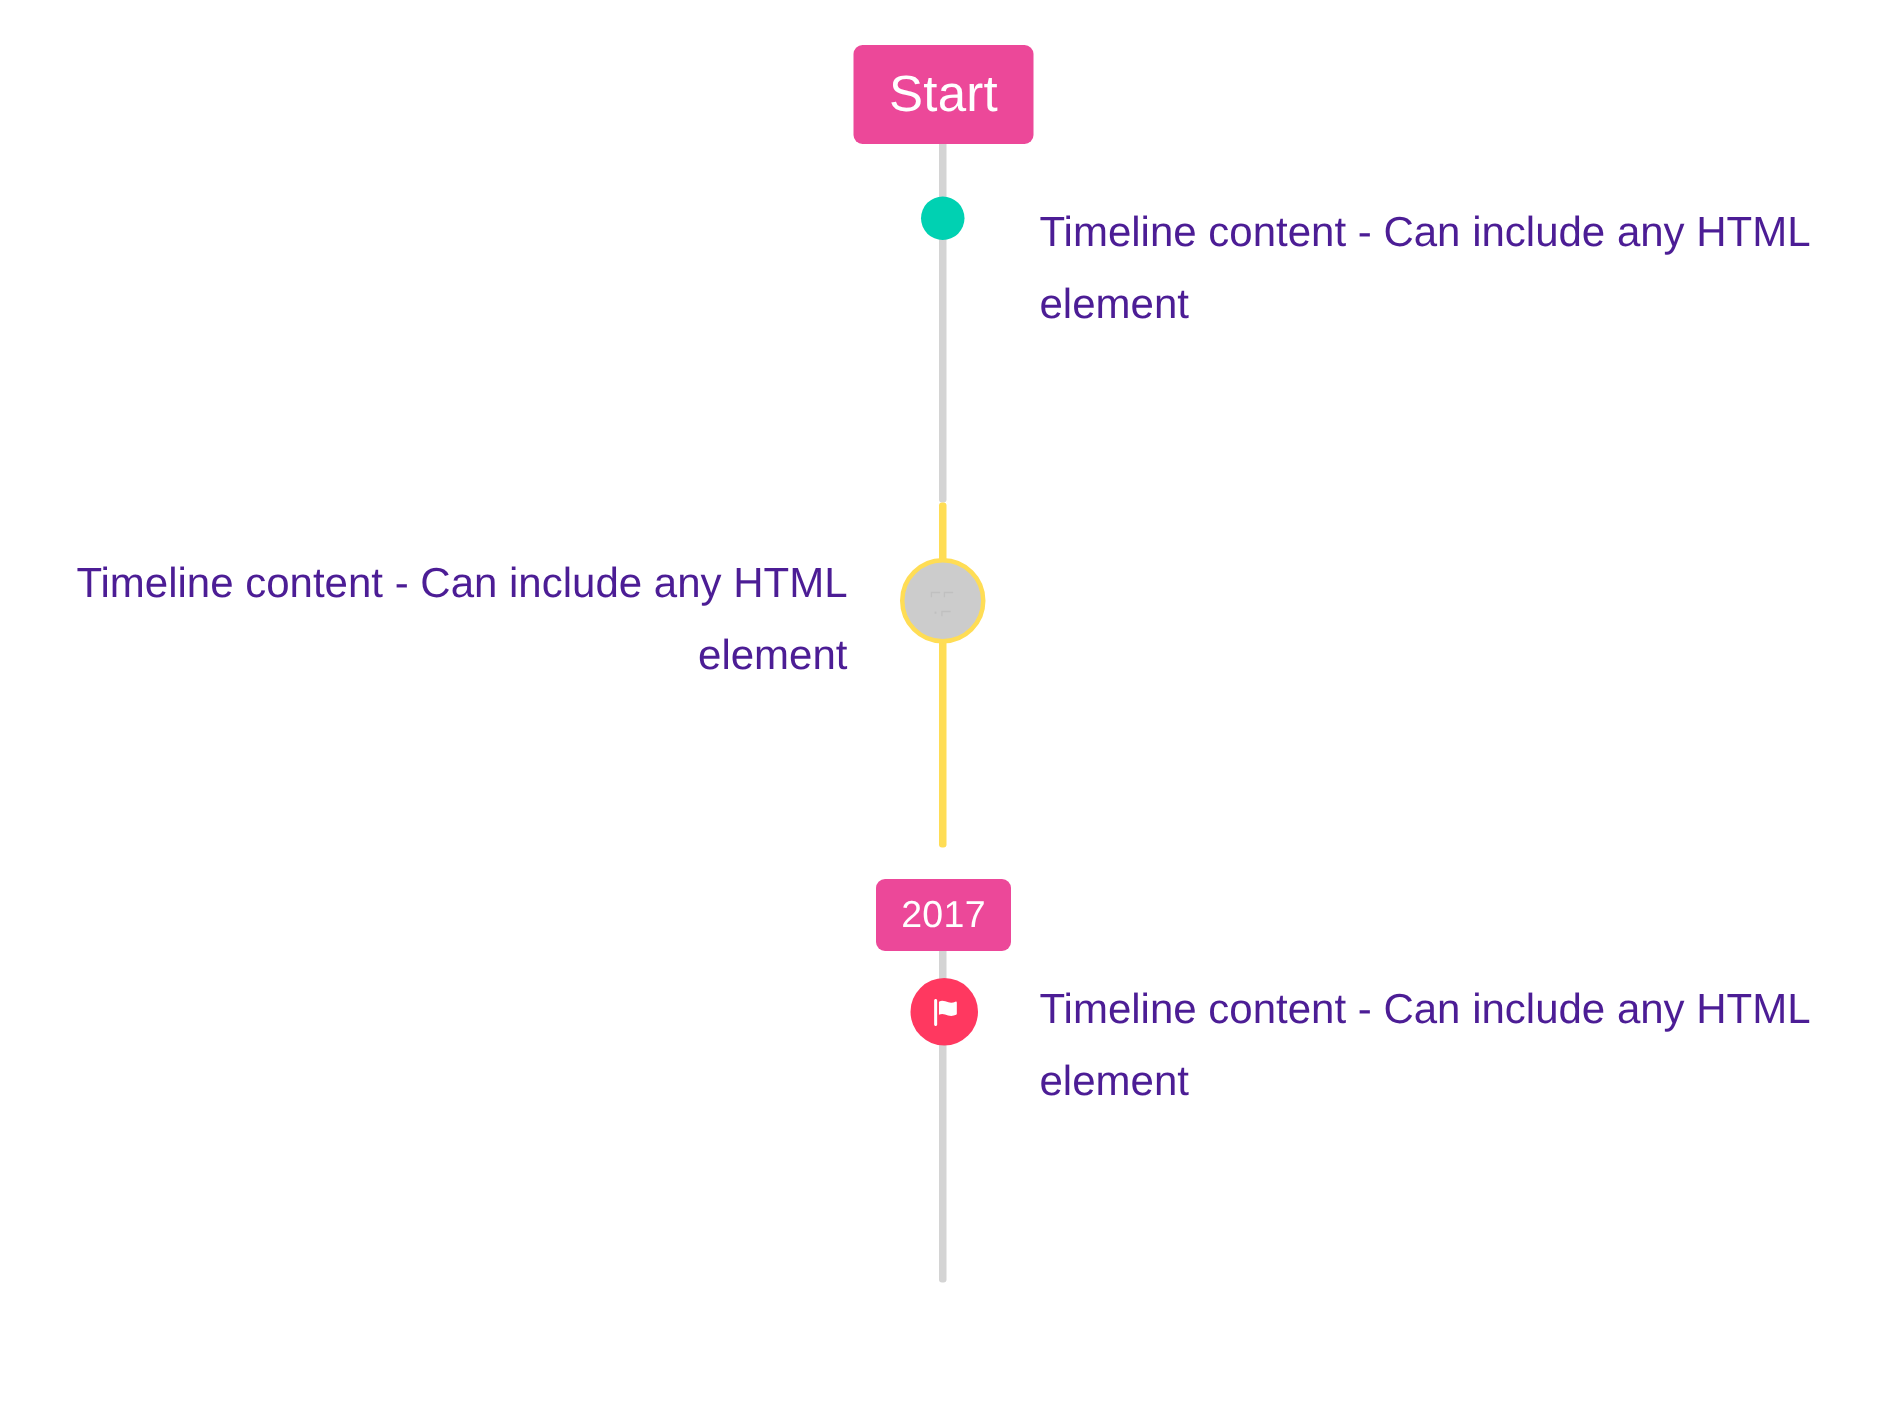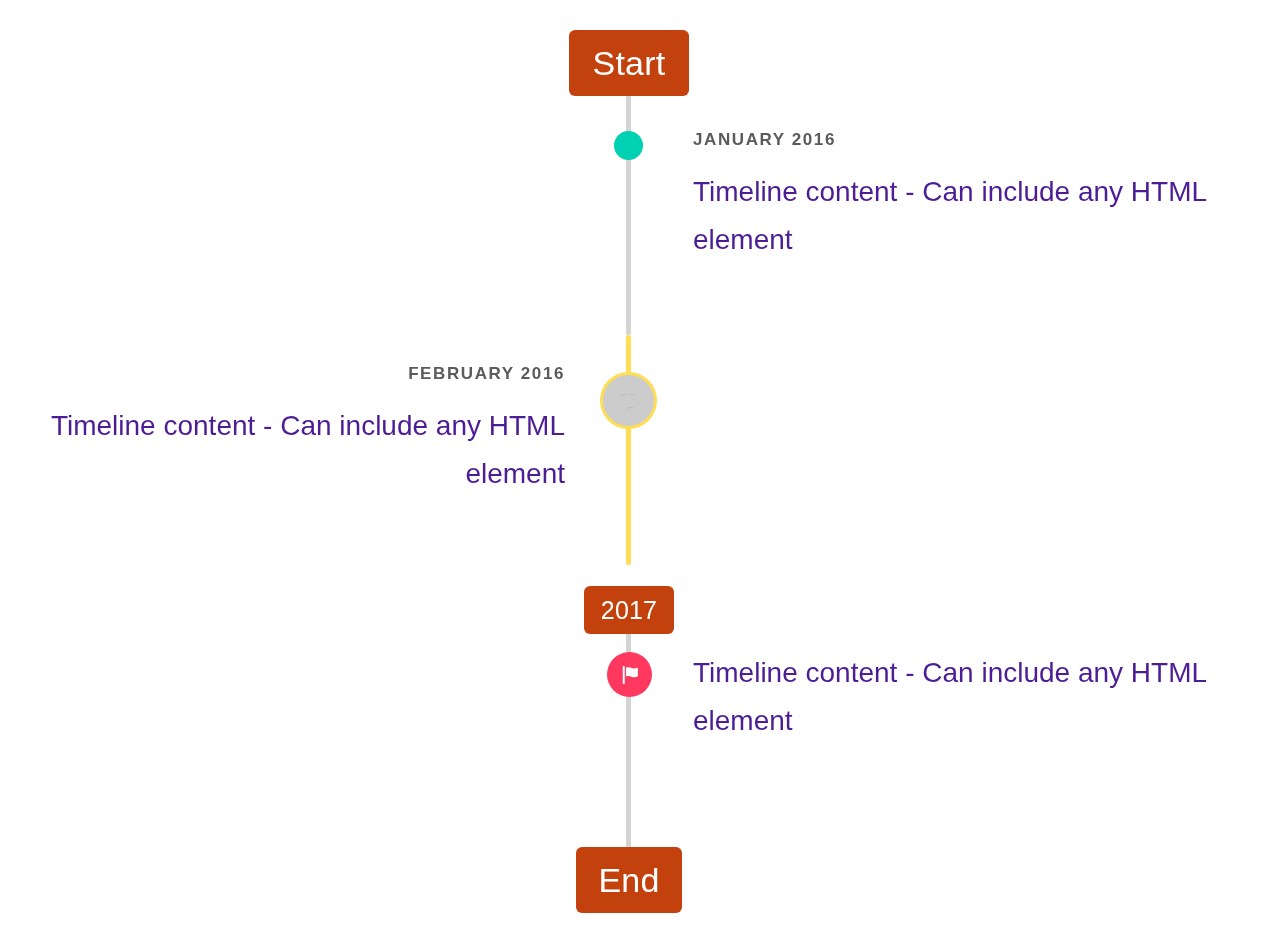--- a/index.html
+++ b/index.html
@@ -34,21 +34,21 @@
     border-radius: 2px;
     background: #d4d4d4;
   }
   .rail-top    { top: 30px;  height: 305px; }
   .rail-yellow { top: 335px; height: 230px; background: #ffdd55; }
   .rail-bottom { top: 613px; height: 242px; }
 
   
   .badge {
     position: absolute;
-    background: #c2410c;
+    background: #ec4899;
     color: #ffffff;
     border-radius: 6px;
     display: flex;
     align-items: center;
     justify-content: center;
     font-weight: 400;
     letter-spacing: 0.2px;
     z-index: 3;
   }
   .badge-start {
@@ -140,46 +140,41 @@
   <div class="rail rail-top"></div>
   <div class="rail rail-yellow"></div>
   <div class="rail rail-bottom"></div>
 
   <div class="badge badge-start">
     <span>Start</span>
   </div>
 
   <div class="marker marker-dot"></div>
   <div class="entry entry-right entry-jan">
-    <p class="entry-date">JANUARY 2016</p>
     <p class="entry-body">Timeline content - Can include any HTML element</p>
   </div>
 
   <div class="marker marker-broken">
     <span class="broken-glyph">
       <span>⌐⌐</span>
       <span>·⌐</span>
     </span>
   </div>
   <div class="entry entry-left entry-feb">
-    <p class="entry-date">FEBRUARY 2016</p>
     <p class="entry-body">Timeline content - Can include any HTML element</p>
   </div>
 
   <div class="badge badge-mid">
     <span>2017</span>
   </div>
 
   <div class="marker marker-flag">
     <svg class="flag-icon" width="22" height="22" viewBox="0 0 24 24" aria-hidden="true">
       <path fill="#ffffff" d="M5.2 2.2c.62 0 1.1.5 1.1 1.12v17.36c0 .62-.48 1.12-1.1 1.12s-1.1-.5-1.1-1.12V3.32c0-.62.48-1.12 1.1-1.12z"></path>
       <path fill="#ffffff" d="M7.6 4.1c2.6-1.25 4.6-.1 6.9.5 1.9.5 3.5.25 5.1-.45.5-.22 1 .15 1 .7v8.1c0 .3-.17.56-.44.68-1.85.83-3.72 1.1-5.9.52-2.3-.6-4.1-1.6-6.66-.45V4.1z"></path>
     </svg>
   </div>
   <div class="entry entry-right entry-mar">
     <p class="entry-body">Timeline content - Can include any HTML element</p>
   </div>
 
-  <div class="badge badge-end">
-    <span>End</span>
-  </div>
 
 </div>
 
 </body></html>

